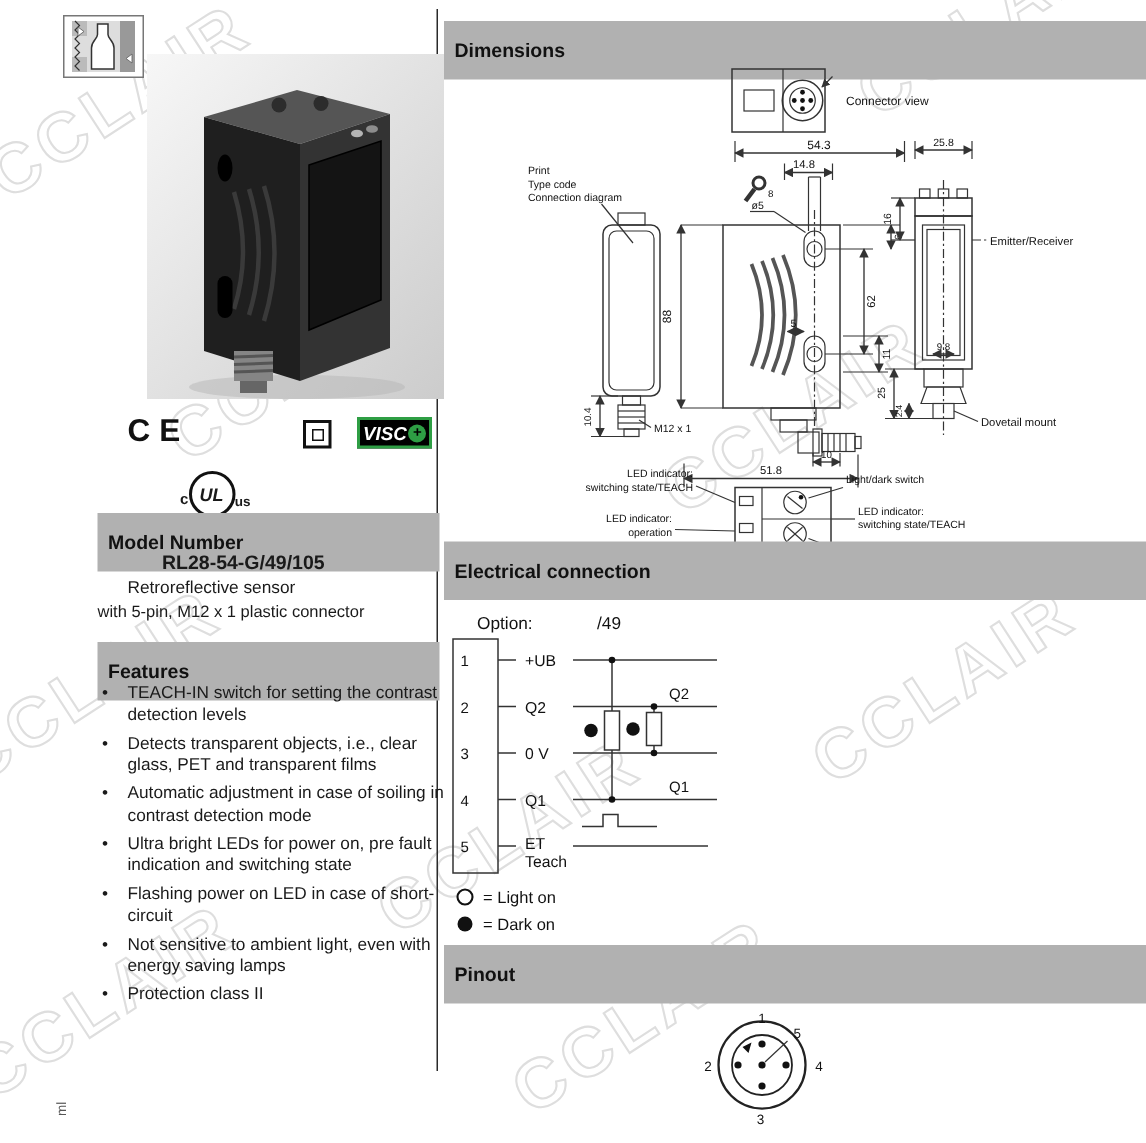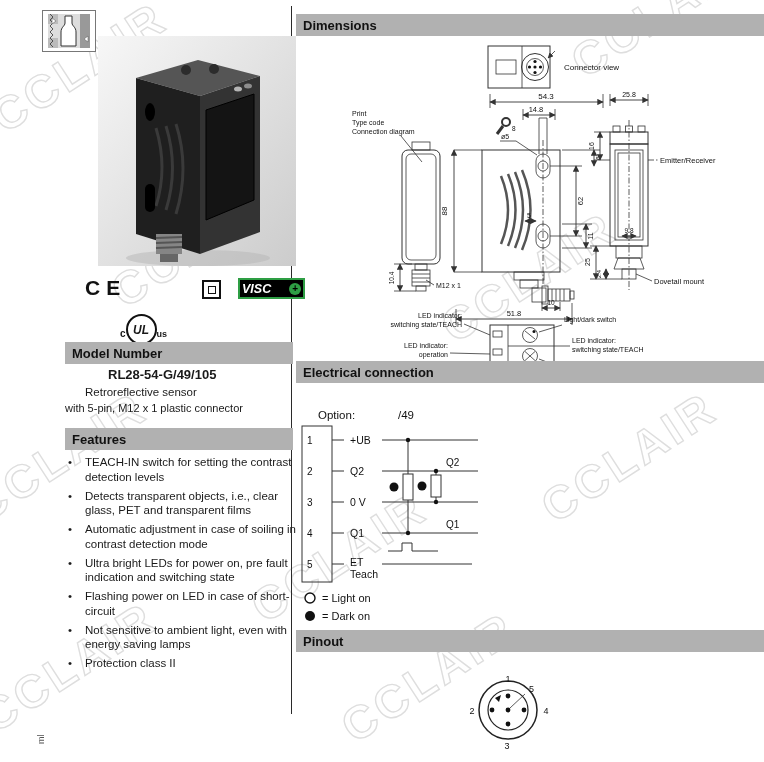--- a/index.html
+++ b/index.html
@@ -1,19 +1,19 @@
 <!DOCTYPE html>
 <html><head>
 <meta charset="utf-8">
 <style>
   html,body{margin:0;padding:0;background:#fff;}
   #page{position:relative;width:764px;height:762px;background:#ffffff;overflow:hidden;
         font-family:"Liberation Sans",sans-serif;color:#1a1a1a;}
   .abs{position:absolute;}
-  .bar{position:absolute;height:22px;background:#b1b1b1;color:#111;font-weight:bold;
+  .bar{position:absolute;height:39px;background:#b1b1b1;color:#111;font-weight:bold;
        font-size:13px;display:flex;align-items:center;padding-left:7px;box-sizing:border-box;}
   .wm{position:absolute;font-weight:bold;font-size:46px;letter-spacing:4px;color:transparent;
       -webkit-text-stroke:1.4px #dedede;transform:rotate(-33deg);white-space:nowrap;
       pointer-events:none;user-select:none;}
   .divider{position:absolute;left:291px;top:6px;width:1px;height:708px;background:#2a2a2a;}
   #model-text{position:absolute;left:65px;top:367px;font-size:13px;font-weight:bold;margin-left:43px;}
   #desc1{position:absolute;left:65px;top:386px;font-size:11.5px;margin-left:20px;}
   #desc2{position:absolute;left:65px;top:402px;font-size:11px;}
   #features-list{position:absolute;left:65px;top:455px;width:232px;font-size:11.5px;line-height:14.5px;}
   .feat{display:flex;margin-bottom:4.5px;}
@@ -23,21 +23,21 @@
   .ul-wrap{position:absolute;left:55px;top:0;display:flex;align-items:flex-end;}
   .ul-c{font-size:10px;font-weight:bold;margin-bottom:6px;}
   .ul-circle{width:27px;height:27px;border:2.5px solid #111;border-radius:50%;display:flex;
              align-items:center;justify-content:center;font-size:12px;font-weight:bold;font-style:italic;margin-top:40px;}
   .ul-us{font-size:9px;font-weight:bold;margin-bottom:6px;}
   .sq-outer{position:absolute;left:137px;top:6px;width:15px;height:15px;border:2px solid #111;
             display:flex;align-items:center;justify-content:center;}
   .sq-inner{width:6px;height:6px;border:1.5px solid #111;}
   .visco{position:absolute;left:173px;top:4px;height:17px;border:2px solid #2e9e44;background:#000;
          color:#fff;font-size:12.5px;font-weight:bold;font-style:italic;display:flex;
-         align-items:center;padding:0 2px;gap:18px;}
+         align-items:center;padding:0 2px;gap:1px;}
   .visco-dot{width:12px;height:12px;border-radius:50%;background:#2e9e44;color:#000;font-size:10px;
              font-weight:bold;font-style:normal;line-height:12px;text-align:center;}
   #side-note{position:absolute;left:36px;top:744px;font-size:9px;color:#555;
              transform:rotate(-90deg);transform-origin:left top;}
   svg text{font-family:"Liberation Sans",sans-serif;fill:#111;}
   .ln{stroke:#333;stroke-width:1;fill:none;}
   .ln2{stroke:#333;stroke-width:0.8;fill:none;}
   .dim{stroke:#333;stroke-width:0.9;fill:none;marker-start:url(#ah);marker-end:url(#ah);}
   .dot{fill:#111;stroke:none;}
   .dash{stroke:#333;stroke-width:0.8;fill:none;stroke-dasharray:6 2 1.5 2;}

